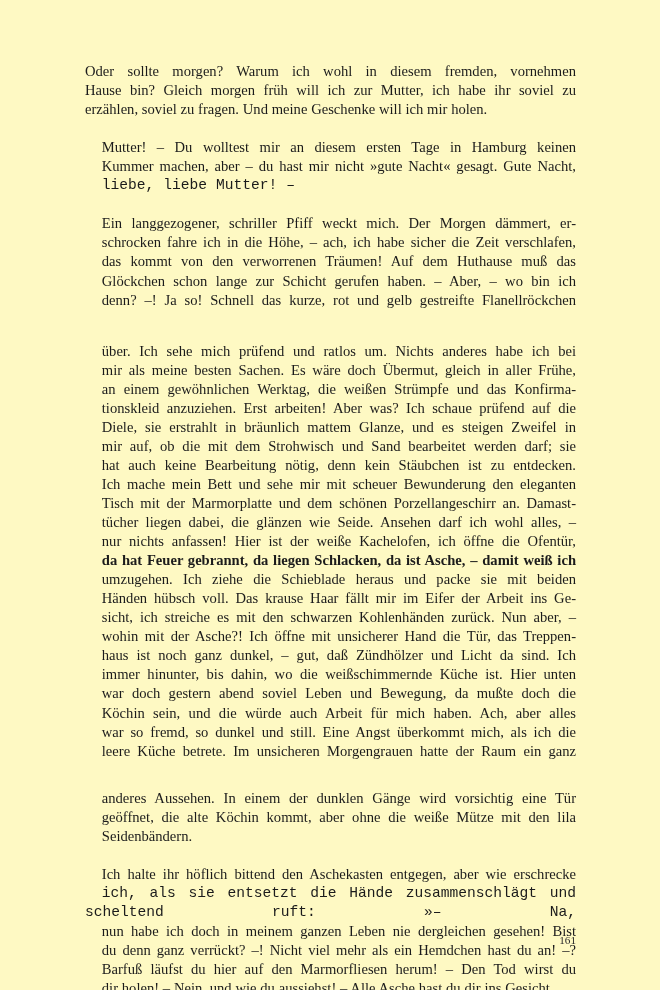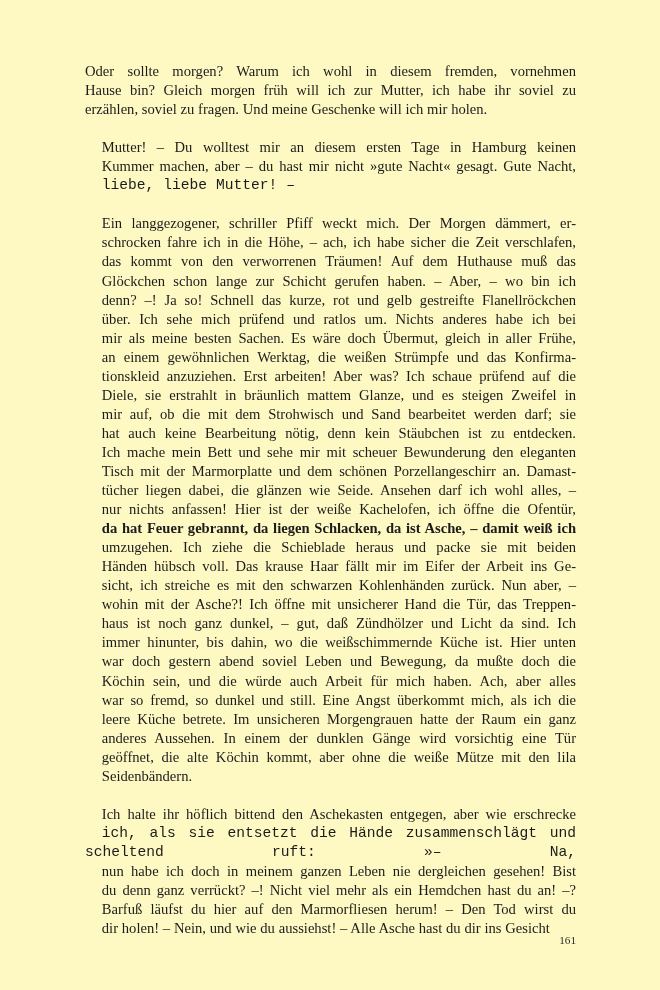--- a/index.html
+++ b/index.html
@@ -81,21 +81,21 @@
         <span class="line" style="text-align-last: justify; text-indent: 1.15em;">Mutter! – Du wolltest mir an diesem ersten Tage in Hamburg keinen</span>
         <span class="line" style="text-align-last: justify;">Kummer machen, aber – du hast mir nicht »gute Nacht« gesagt. Gute Nacht,</span>
         <span class="line" style="text-align: left; font-family: Liberation Mono, monospace;">liebe, liebe Mutter! –</span>
       </p>
     <p class="para indent">
         <span class="line" style="text-align-last: justify; text-indent: 1.15em;">Ein langgezogener, schriller Pfiff weckt mich. Der Morgen dämmert, er-</span>
         <span class="line" style="text-align-last: justify;">schrocken fahre ich in die Höhe, – ach, ich habe sicher die Zeit verschlafen,</span>
         <span class="line" style="text-align-last: justify;">das kommt von den verworrenen Träumen! Auf dem Huthause muß das</span>
         <span class="line" style="text-align-last: justify;">Glöckchen schon lange zur Schicht gerufen haben. – Aber, – wo bin ich</span>
         <span class="line" style="text-align-last: justify;">denn? –! Ja so! Schnell das kurze, rot und gelb gestreifte Flanellröckchen</span>
-        <span class="line" style="text-align-last: justify;">über. Ich sehe mich prüfend und ratlos um. Nichts anderes habe ich bei</span>
+        <span class="line" style="text-align-last: justify; margin-top: 32px;">über. Ich sehe mich prüfend und ratlos um. Nichts anderes habe ich bei</span>
         <span class="line" style="text-align-last: justify;">mir als meine besten Sachen. Es wäre doch Übermut, gleich in aller Frühe,</span>
         <span class="line" style="text-align-last: justify;">an einem gewöhnlichen Werktag, die weißen Strümpfe und das Konfirma-</span>
         <span class="line" style="text-align-last: justify;">tionskleid anzuziehen. Erst arbeiten! Aber was? Ich schaue prüfend auf die</span>
         <span class="line" style="text-align-last: justify;">Diele, sie erstrahlt in bräunlich mattem Glanze, und es steigen Zweifel in</span>
         <span class="line" style="text-align-last: justify;">mir auf, ob die mit dem Strohwisch und Sand bearbeitet werden darf; sie</span>
         <span class="line" style="text-align-last: justify;">hat auch keine Bearbeitung nötig, denn kein Stäubchen ist zu entdecken.</span>
         <span class="line" style="text-align-last: justify;">Ich mache mein Bett und sehe mir mit scheuer Bewunderung den eleganten</span>
         <span class="line" style="text-align-last: justify;">Tisch mit der Marmorplatte und dem schönen Porzellangeschirr an. Damast-</span>
         <span class="line" style="text-align-last: justify;">tücher liegen dabei, die glänzen wie Seide. Ansehen darf ich wohl alles, –</span>
         <span class="line" style="text-align-last: justify;">nur nichts anfassen! Hier ist der weiße Kachelofen, ich öffne die Ofentür,</span>
@@ -103,21 +103,21 @@
         <span class="line" style="text-align-last: justify;">umzugehen. Ich ziehe die Schieblade heraus und packe sie mit beiden</span>
         <span class="line" style="text-align-last: justify;">Händen hübsch voll. Das krause Haar fällt mir im Eifer der Arbeit ins Ge-</span>
         <span class="line" style="text-align-last: justify;">sicht, ich streiche es mit den schwarzen Kohlenhänden zurück. Nun aber, –</span>
         <span class="line" style="text-align-last: justify;">wohin mit der Asche?! Ich öffne mit unsicherer Hand die Tür, das Treppen-</span>
         <span class="line" style="text-align-last: justify;">haus ist noch ganz dunkel, – gut, daß Zündhölzer und Licht da sind. Ich</span>
         <span class="line" style="text-align-last: justify;">immer hinunter, bis dahin, wo die weißschimmernde Küche ist. Hier unten</span>
         <span class="line" style="text-align-last: justify;">war doch gestern abend soviel Leben und Bewegung, da mußte doch die</span>
         <span class="line" style="text-align-last: justify;">Köchin sein, und die würde auch Arbeit für mich haben. Ach, aber alles</span>
         <span class="line" style="text-align-last: justify;">war so fremd, so dunkel und still. Eine Angst überkommt mich, als ich die</span>
         <span class="line" style="text-align-last: justify;">leere Küche betrete. Im unsicheren Morgengrauen hatte der Raum ein ganz</span>
-        <span class="line" style="text-align-last: justify;">anderes Aussehen. In einem der dunklen Gänge wird vorsichtig eine Tür</span>
+        <span class="line" style="text-align-last: justify; margin-top: 28px;">anderes Aussehen. In einem der dunklen Gänge wird vorsichtig eine Tür</span>
         <span class="line" style="text-align-last: justify;">geöffnet, die alte Köchin kommt, aber ohne die weiße Mütze mit den lila</span>
         <span class="line" style="text-align: left;">Seidenbändern.</span>
       </p>
     <p class="para indent">
         <span class="line" style="text-align-last: justify; text-indent: 1.15em;">Ich halte ihr höflich bittend den Aschekasten entgegen, aber wie erschrecke</span>
         <span class="line" style="text-align-last: justify; font-family: Liberation Mono, monospace;">ich, als sie entsetzt die Hände zusammenschlägt und scheltend ruft: »– Na,</span>
         <span class="line" style="text-align-last: justify;">nun habe ich doch in meinem ganzen Leben nie dergleichen gesehen! Bist</span>
         <span class="line" style="text-align-last: justify;">du denn ganz verrückt? –! Nicht viel mehr als ein Hemdchen hast du an! –?</span>
         <span class="line" style="text-align-last: justify;">Barfuß läufst du hier auf den Marmorfliesen herum! – Den Tod wirst du</span>
         <span class="line" style="text-align: left;">dir holen! – Nein, und wie du aussiehst! – Alle Asche hast du dir ins Gesicht</span>

